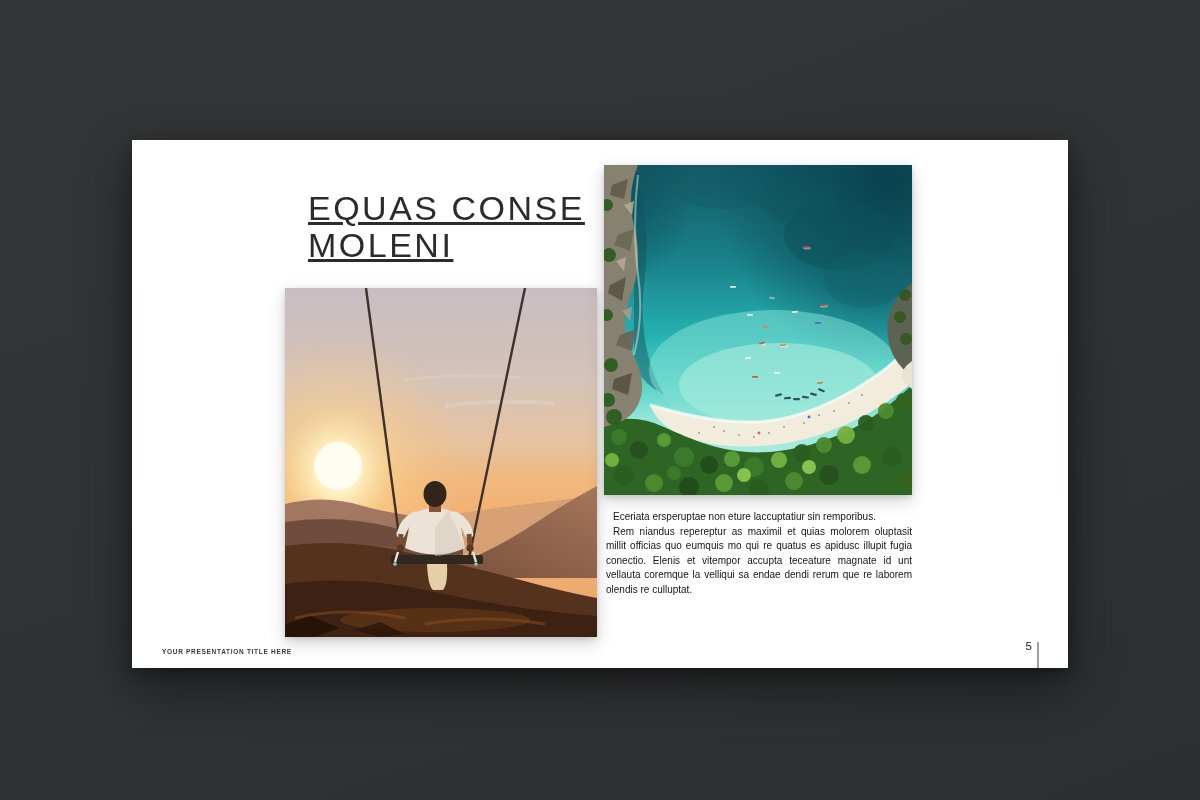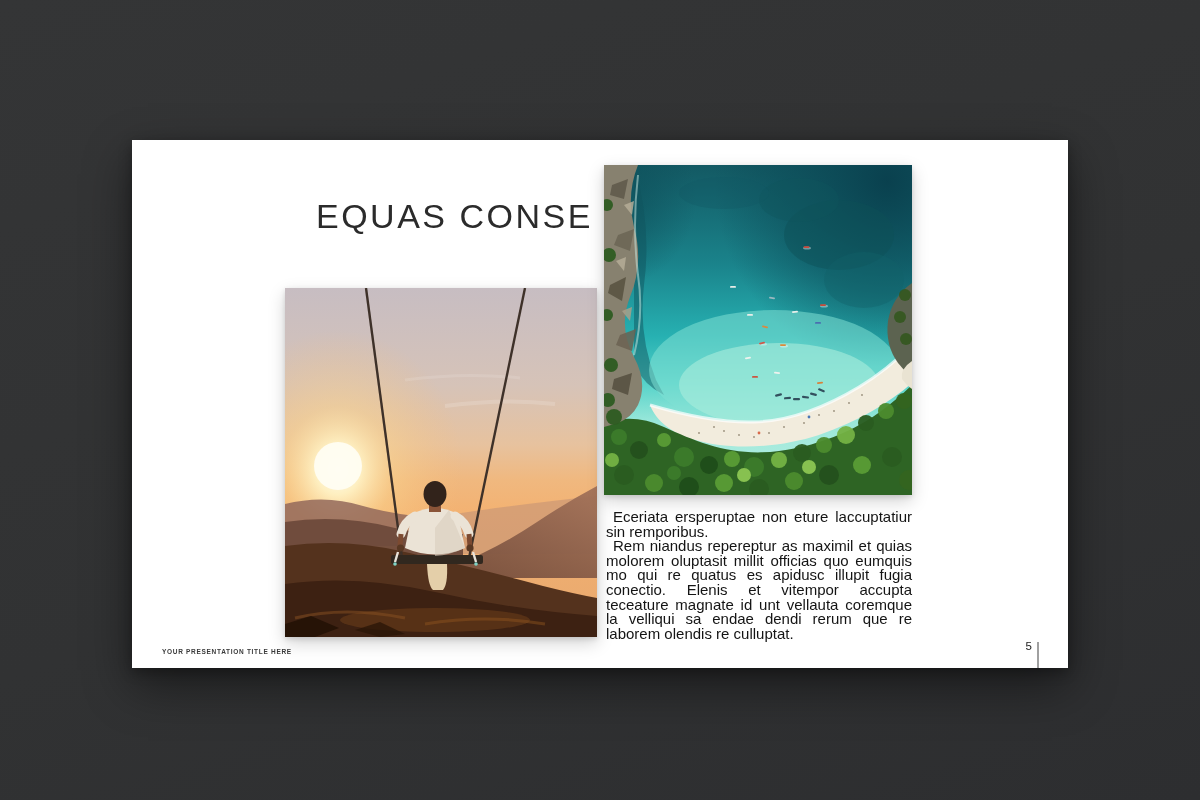--- a/index.html
+++ b/index.html
@@ -16,46 +16,47 @@
     position: absolute;
     left: 132px; top: 140px;
     width: 936px; height: 528px;
     background: #ffffff;
     box-shadow: 0 18px 45px rgba(0,0,0,0.45), 0 4px 12px rgba(0,0,0,0.30);
   }
 
   .title {
     position: absolute;
     left: 172px; top: 46px;
-    margin: 12px;
+    margin: 4px;
     font-size: 34px;
     line-height: 37px;
     font-weight: 200;
     letter-spacing: 2.5px;
     color: #2b2b2b;
     z-index: 3;
     white-space: nowrap;
+    text-decoration: underline;
   }
   .title .line { display: block; }
 
   .photo {
     position: absolute;
     overflow: hidden;
     box-shadow: 0 6px 16px rgba(0,0,0,0.18), 0 2px 5px rgba(0,0,0,0.12);
     z-index: 2;
   }
   .photo svg { display: block; width: 100%; height: 100%; }
   .photo-left  { left: 153px; top: 148px; width: 312px; height: 349px; }
   .photo-right { left: 472px; top: 25px;  width: 308px; height: 330px; }
 
   .body-text {
     position: absolute;
     left: 474px; top: 370px;
     width: 306px;
-    font-size: 15px;
+    font-size: 10px;
     line-height: 14.6px;
     text-align: justify;
     color: #141414;
     z-index: 2;
   }
   .body-text p { margin: 0; text-indent: 7px; }
 
   .footer-title {
     position: absolute;
     left: 30px; bottom: 13px;
@@ -80,20 +81,21 @@
   }
 </style>
 </head>
 <body>
 
 <div class="stage">
   <div class="slide">
 
     <h1 class="title">
       <span class="line">EQUAS CONSE</span>
+      <span class="line">MOLENI</span>
     </h1>
 
     <figure class="photo photo-left" style="margin:0">
       <svg viewBox="0 0 312 349" preserveAspectRatio="none">
         <defs>
           <linearGradient id="sky" x1="0" y1="0" x2="0" y2="1">
             <stop offset="0" stop-color="#c7bdc2"></stop>
             <stop offset="0.28" stop-color="#d6c3b8"></stop>
             <stop offset="0.45" stop-color="#e7c29e"></stop>
             <stop offset="0.55" stop-color="#f0b87f"></stop>

